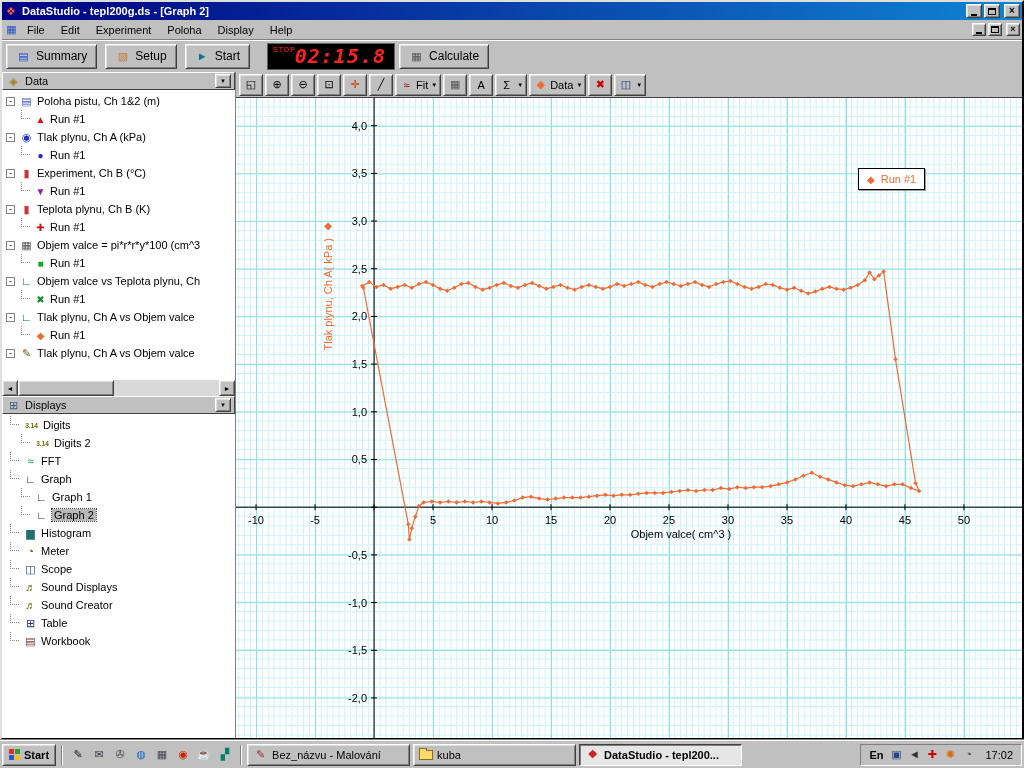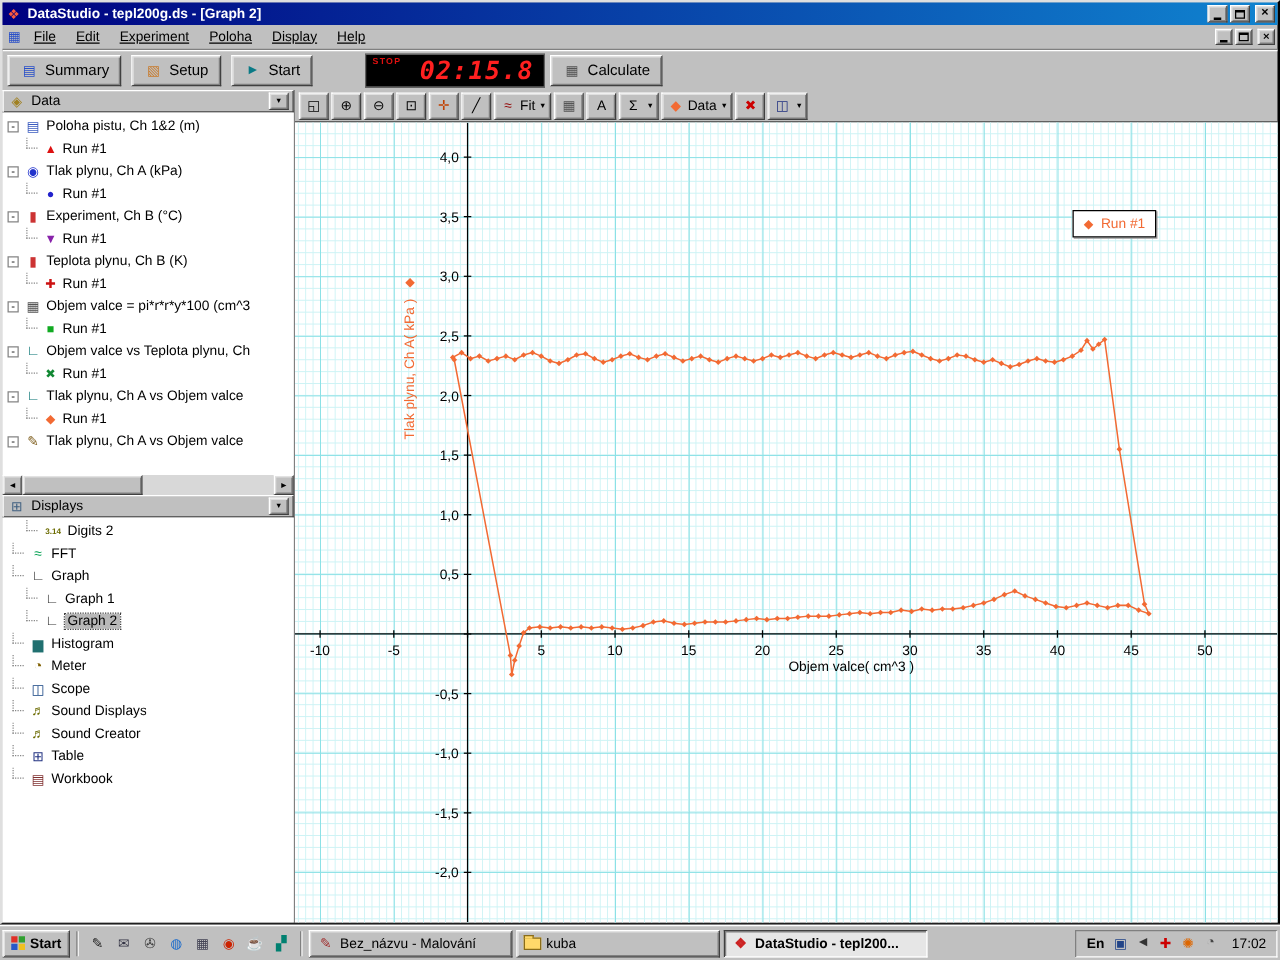--- a/index.html
+++ b/index.html
@@ -19,28 +19,28 @@
   .win-controls { display:flex; gap:2px; align-items:center; }
   .win-btn { width:16px; height:14px; display:flex; align-items:center; justify-content:center;
              font-size:10px; font-weight:bold; line-height:1; color:#000; padding:0; }
   .win-btn.close { margin-left:2px; }
   .glyph-min { width:6px; height:2px; background:#000; margin-top:7px; }
   .glyph-max { width:8px; height:7px; border:1px solid #000; border-top:2px solid #000; }
   .win-btn.small { width:14px; height:13px; font-size:9px; }
 
   .menubar { height:19px; display:flex; align-items:center; gap:0; padding:0 2px; flex:none; }
   .menu-items { display:flex; flex:1; }
-  .menu-item { font-size:11px; padding:2px 8px; color:#000;text-decoration:underline; }
+  .menu-item { font-size:11px; padding:2px 8px; color:#000; }
 
   .toolbar-main { height:33px; display:flex; align-items:center; padding:3px 4px; flex:none;
                   border-top:1px solid #808080; box-shadow: inset 0 1px 0 #fff; }
   .tbtn { height:25px; display:inline-flex; align-items:center; gap:5px; padding:0 9px; font-size:12px; }
   .tbtn + .tbtn { margin-left:8px; }
-  .timer { width:144px; height:27px; background:#000; position:relative; display:flex; align-items:flex-start;
-           justify-content:flex-end; padding:0 8px; border:1px solid #606060; margin-left:42px; flex:none; }
+  .timer { width:128px; height:27px; background:#000; position:relative; display:flex; align-items:flex-start;
+           justify-content:flex-end; padding:0 8px; border:1px solid #606060; margin-left:17px; flex:none; }
   .timer-mode { position:absolute; left:5px; top:2px; color:#e01010; font-size:7px; font-weight:bold; letter-spacing:1px; }
   .timer-value { color:#ff2020; font-family:"DejaVu Sans Mono", monospace; font-style:italic;
                  font-size:20px; font-weight:bold; letter-spacing:1px; }
   .calc-main { margin-left:4px; }
 
   .main-content { flex:1; display:flex; min-height:0; }
 
   .sidebar { width:234px; flex:none; display:flex; flex-direction:column; border-right:1px solid #808080; min-height:0; }
   .panel-header { height:18px; flex:none; background:#c0c0c0; display:flex; align-items:center; gap:4px;
                   padding:0 3px; border:1px solid; border-color:#fff #404040 #404040 #fff; font-size:11px; }
@@ -279,20 +279,25 @@
           <div class="sb-thumb"></div>
         </div>
         <button class="btn98 sb-btn">►</button>
       </div>
       <div class="panel-header">
         <span class="ticon" style="color:#406080">⊞</span>
         <span class="ph-label">Displays</span>
         <button class="btn98 ph-drop">▼</button>
       </div>
       <div class="tree disp-tree">
+          <div class="trow">
+            <span class="lconn"></span>
+            <span class="ticon tiny" style="color:#6b6b00">3.14</span>
+            <span class="tlabel">Digits</span>
+          </div>
           <div class="trow child">
             <span class="lconn"></span>
             <span class="ticon tiny" style="color:#6b6b00">3.14</span>
             <span class="tlabel">Digits 2</span>
           </div>
           <div class="trow">
             <span class="lconn"></span>
             <span class="ticon" style="color:#00a050">≈</span>
             <span class="tlabel">FFT</span>
           </div>

